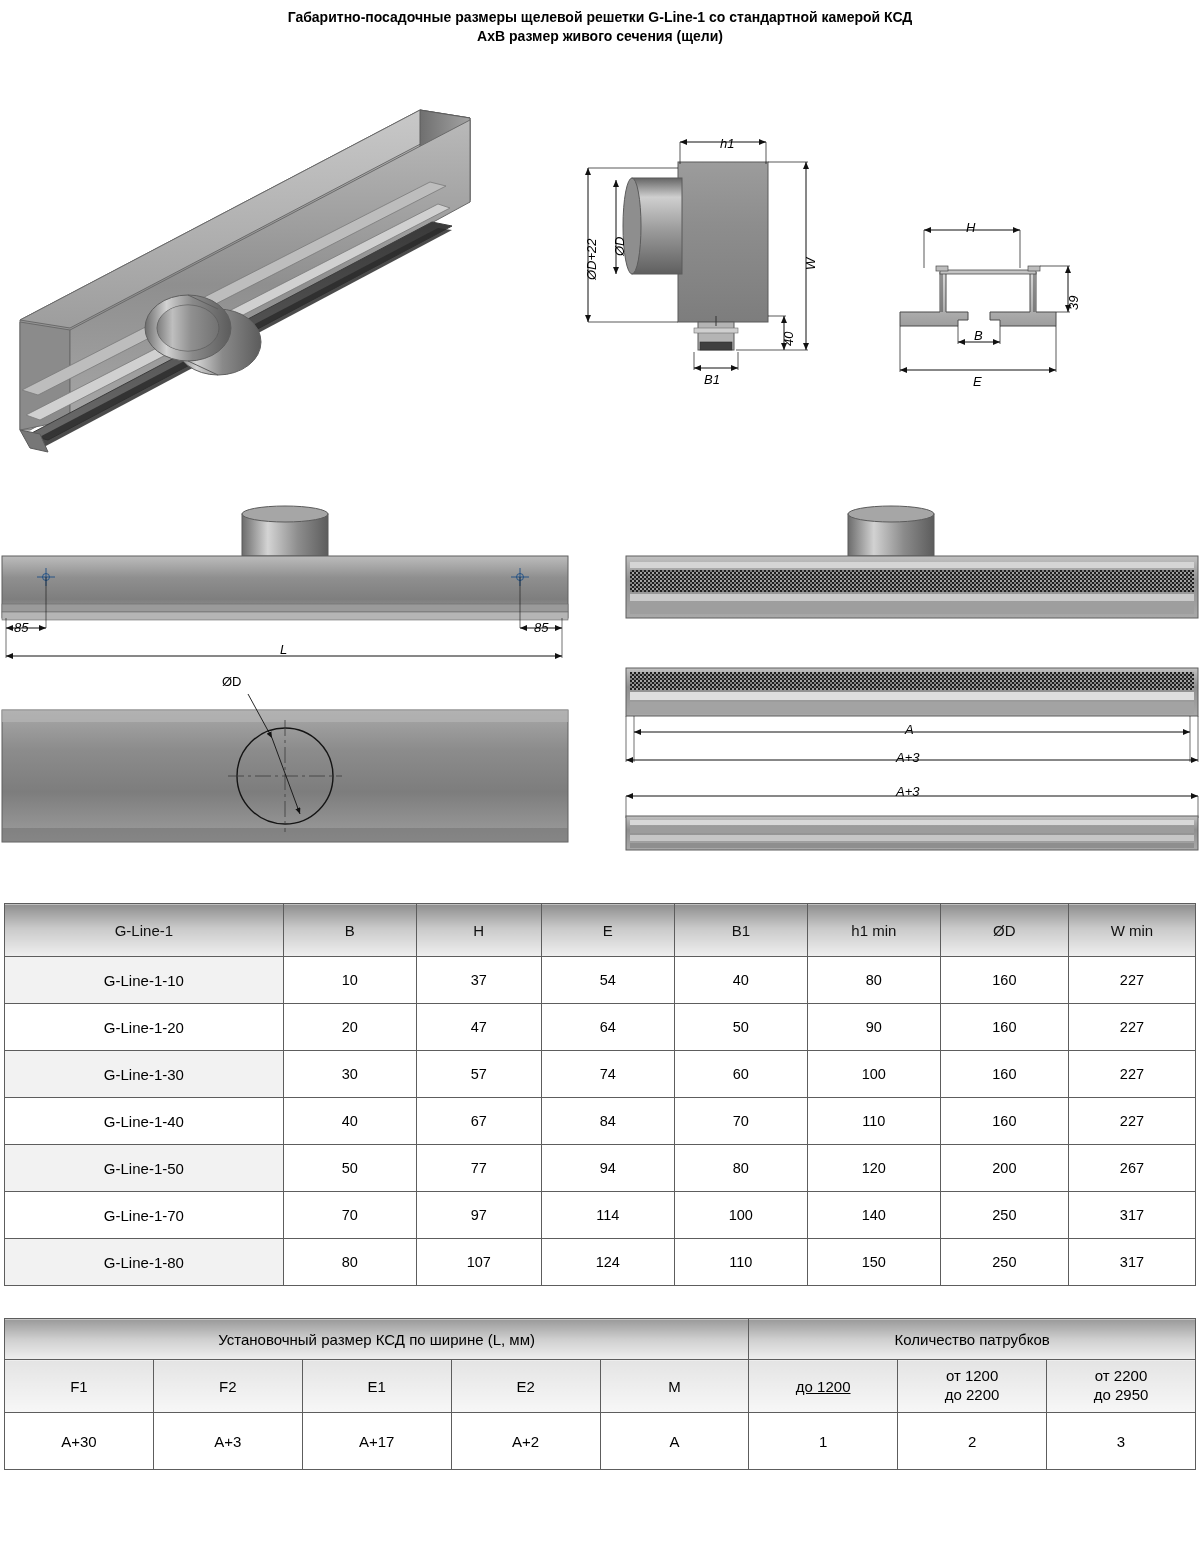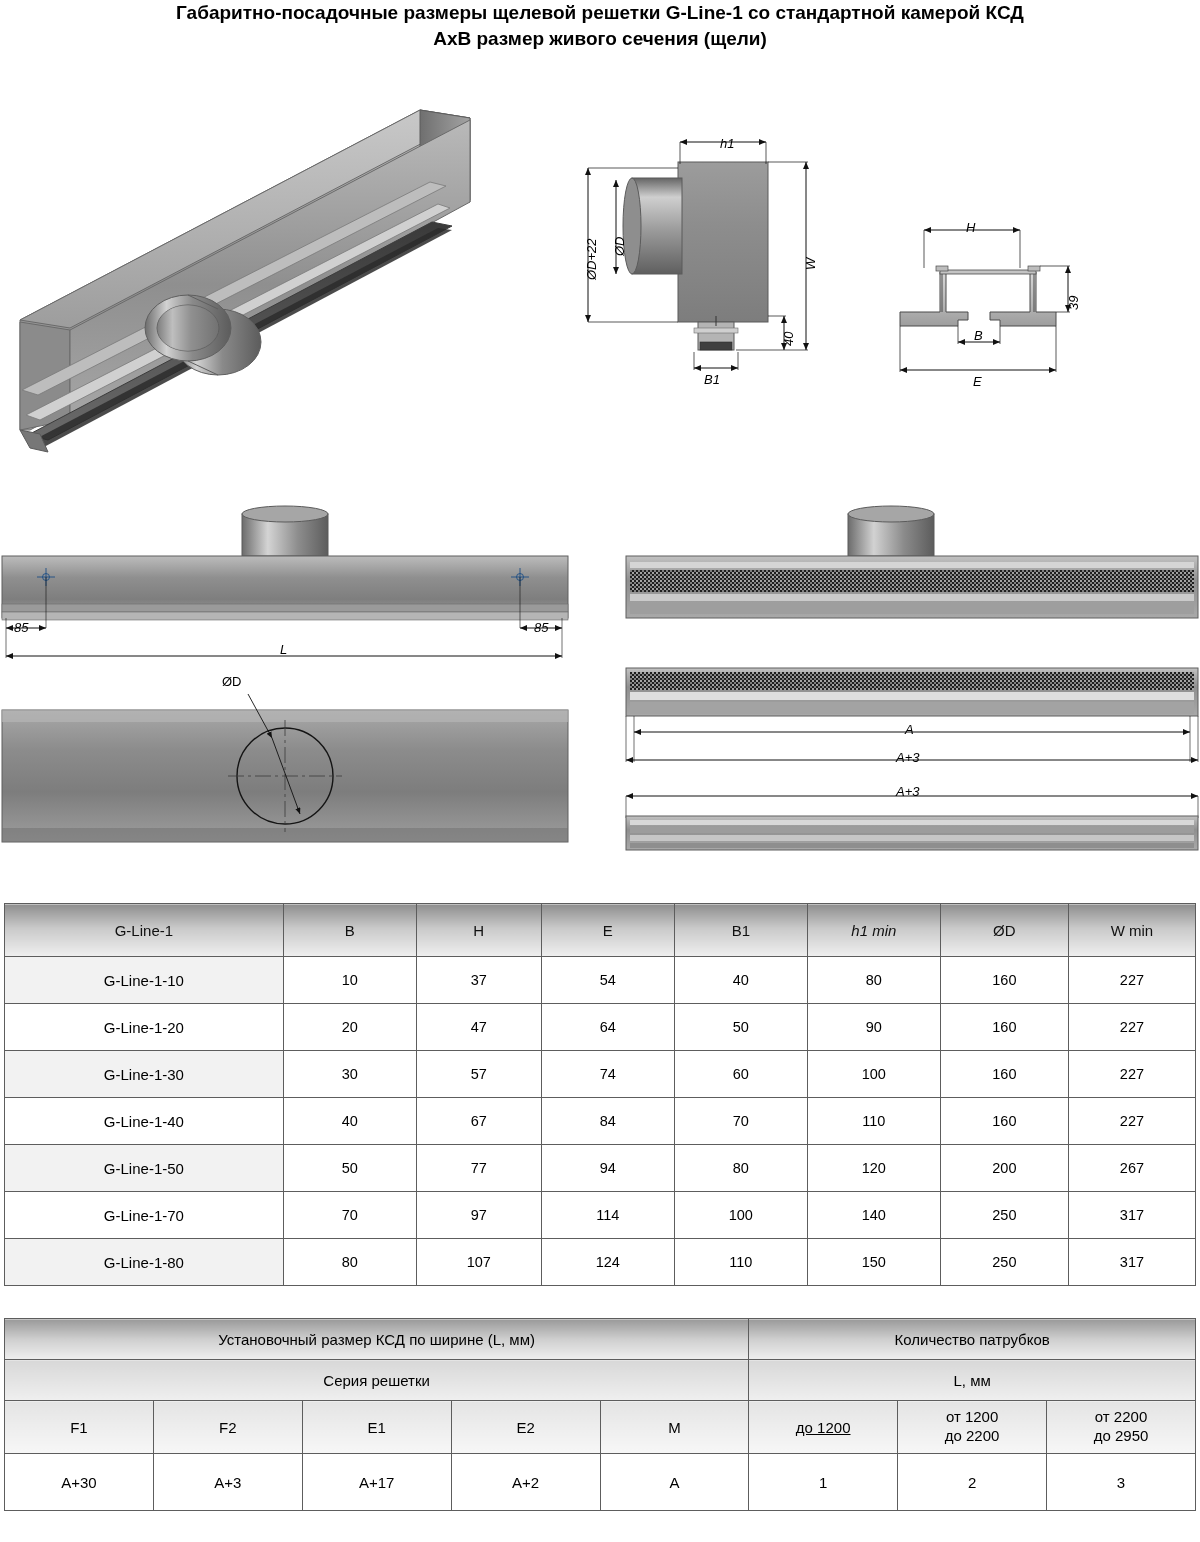--- a/index.html
+++ b/index.html
@@ -10,24 +10,24 @@
   body {
     width: 1200px;
     height: 1542px;
     position: relative;
     font-family: "Liberation Sans", sans-serif;
     color: #000;
     overflow: hidden;
   }
   .title {
     text-align: center;
-    font-size: 19px;
+    font-size: 14px;
     font-weight: bold;
     line-height: 1.35;
-    padding-top: 0;
+    padding-top: 8px;
   }
   .title div { display: block; }
 
   
   .dim-label {
     position: absolute;
     font-size: 13px;
     font-style: italic;
     white-space: nowrap;
   }
@@ -399,21 +399,21 @@
 </div>
 
 <table class="tbl" id="table-main">
   <thead>
     <tr>
       <th style="width:280px;">G-Line-1</th>
       <th style="width:133px;">B</th>
       <th style="width:125px;">H</th>
       <th style="width:133px;">E</th>
       <th style="width:133px;">B1</th>
-      <th style="width:133px;font-style:italic;">h1 min</th>
+      <th style="width:133px;">h1 min</th>
       <th style="width:128px;">ØD</th>
       <th style="width:127px;">W min</th>
     </tr>
   </thead>
   <tbody>
     <tr>
       <td>G-Line-1-10</td>
       <td>10</td>
       <td>37</td>
       <td>54</td>
@@ -483,24 +483,20 @@
       <td>317</td>
     </tr>
   </tbody>
 </table>
 
 <table class="tbl" id="table-bottom">
   <tbody>
     <tr>
       <th colspan="5">Установочный размер КСД по ширине (L, мм)</th>
       <th colspan="3">Количество патрубков</th>
-    </tr>
-    <tr>
-      <td class="hdr2" colspan="5">Серия решетки</td>
-      <td class="hdr2" colspan="3">L, мм</td>
     </tr>
     <tr>
       <td class="hdr3" style="width:149px;">F1</td>
       <td class="hdr3" style="width:149px;">F2</td>
       <td class="hdr3" style="width:149px;">E1</td>
       <td class="hdr3" style="width:149px;margin-top:42px;">E2</td>
       <td class="hdr3" style="width:149px;">M</td>
       <td class="hdr3" style="width:149px;text-decoration:underline;">до 1200</td>
       <td class="hdr3 two-line" style="width:149px;">
         <div>от 1200</div>

